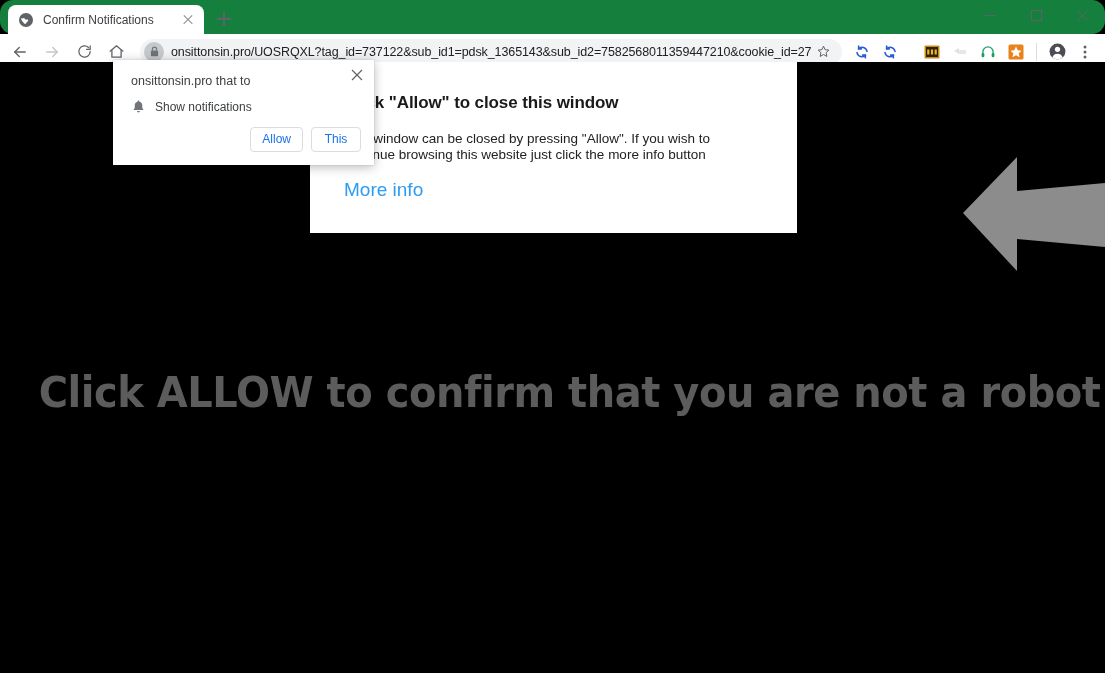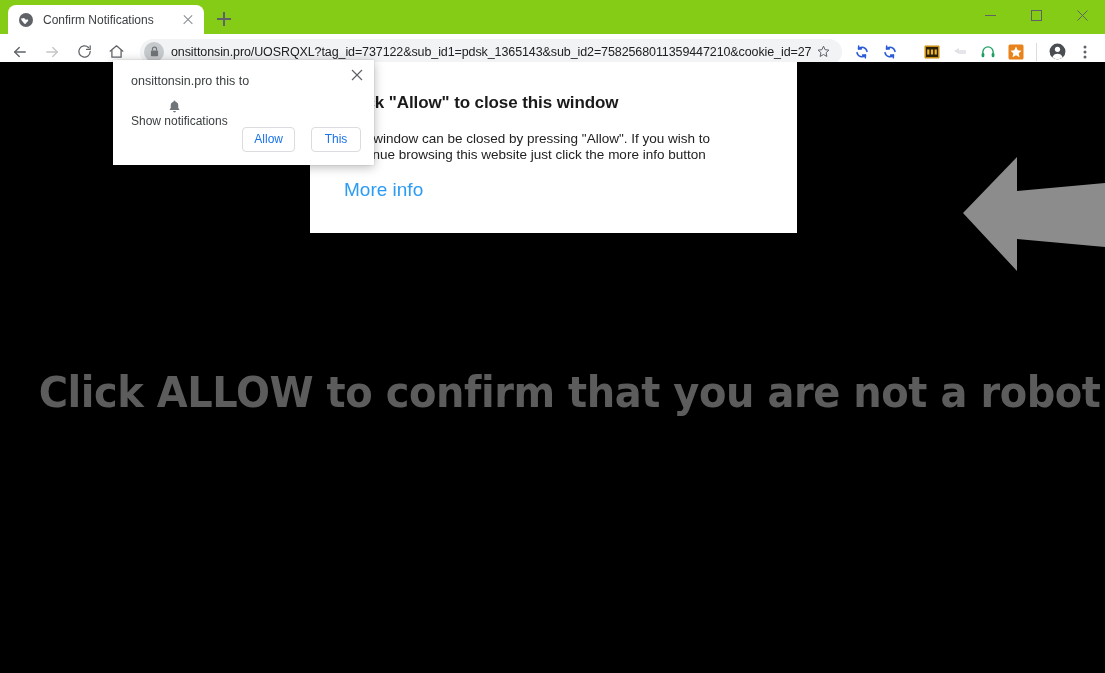--- a/index.html
+++ b/index.html
@@ -8,24 +8,25 @@
     overflow: hidden;
     background: #000;
     font-family: "Liberation Sans", sans-serif;
   }
 
   
   .browser-window { width: 1105px; height: 673px; position: relative; background: #000; }
 
   .tabstrip {
     height: 34px;
-    background: #84cc16;
+    background: #15803d;
     position: relative;
     display: flex;
     align-items: flex-end;
+    border-radius: 13px;
   }
   .tab {
     margin-left: 8px;
     width: 196px;
     height: 29px;
     background: #fff;
     border-radius: 8px 8px 0 0;
     display: flex;
     align-items: center;
     padding: 0 8px 0 10px;
@@ -226,29 +227,28 @@
     position: absolute;
     left: 18px; top: 14px;
     font-size: 12.5px;
     color: #3c4043;
   }
   .perm-row {
     position: absolute;
     left: 18px; top: 39px;
     display: flex;
     align-items: center;
-    flex-direction: column;
   }
   .bell-icon { width: 15px; height: 15px; flex: 0 0 15px; margin-right: 9px; }
   .perm-permission-label { font-size: 12px; color: #3c4043; }
   .perm-actions {
     position: absolute;
     right: 13px; bottom: 13px;
     display: flex;
-    gap: 16px;
+    gap: 8px;
   }
   .perm-btn {
     min-width: 50px;
     height: 25px;
     padding: 0 11px;
     border: 1px solid #dadce0;
     border-radius: 4px;
     background: #fff;
     color: #1a73e8;
     font-size: 12px;
@@ -419,21 +419,21 @@
     </svg>
 
   </div>
 
   <div class="perm-bubble">
     <div class="perm-close">
       <svg width="18" height="18" viewBox="0 0 18 18">
         <path d="M4 4 L14 14 M14 4 L4 14" stroke="#5f6368" stroke-width="1.2" fill="none"></path>
       </svg>
     </div>
-    <div class="perm-title">onsittonsin.pro this to</div>
+    <div class="perm-title">onsittonsin.pro that to</div>
     <div class="perm-row">
       <span class="bell-icon">
         <svg viewBox="0 0 24 24" width="15" height="15" fill="#70757a">
           <path d="M12 2.4a1.5 1.5 0 0 1 1.5 1.5v.5a6 6 0 0 1 4.5 5.8v4l1.6 2.3a.7.7 0 0 1-.6 1.1H5a.7.7 0 0 1-.6-1.1L6 14.2v-4a6 6 0 0 1 4.5-5.8v-.5A1.5 1.5 0 0 1 12 2.4z"></path>
           <path d="M9.7 19.2h4.6a2.3 2.3 0 0 1-4.6 0z"></path>
         </svg>
       </span>
       <span class="perm-permission-label">Show notifications</span>
     </div>
     <div class="perm-actions">

